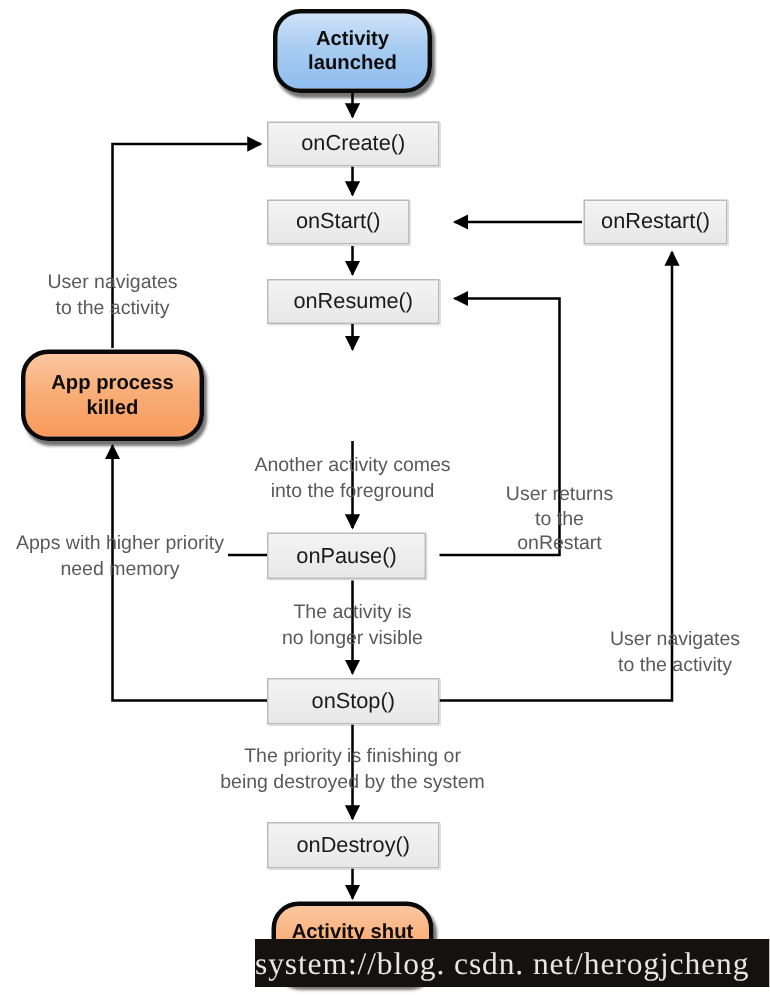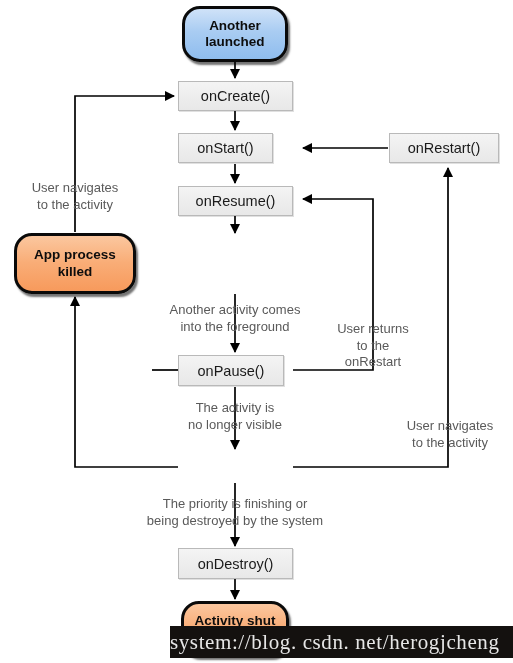--- a/index.html
+++ b/index.html
@@ -140,66 +140,71 @@
 
       <path d="M 388 148 L 303 148" marker-end="url(#arrow)"></path>
 
       <path d="M 293 467 L 448 467 L 448 168" marker-end="url(#arrow)"></path>
 
       <path d="M 293 370 L 373 370 L 373 199 L 303 199" marker-end="url(#arrow)"></path>
     </g>
   </svg>
 
   <div class="node state-node state-blue" style="left:182px; top:6px; width:106px; height:56px;">
-    <span>Another
+    <span>Activity
 launched</span>
   </div>
 
   <div class="node method-box" style="left:178px; top:81px; width:115px; height:30px;">
     <span>onCreate()</span>
   </div>
 
   <div class="node method-box" style="left:178px; top:133px; width:95px; height:30px;">
     <span>onStart()</span>
   </div>
 
-  <div class="node method-box" style="left:389px; top:133px; width:110px; height:30px;">
+  <div class="node method-box" style="left:389px; top:133px; width:96px; height:30px;">
     <span>onRestart()</span>
   </div>
 
   <div class="node method-box" style="left:178px; top:186px; width:115px; height:30px;">
     <span>onResume()</span>
   </div>
 
   <div class="node state-node state-orange" style="left:14px; top:233px; width:122px; height:61px;">
     <span>App process
 killed</span>
   </div>
 
 
   <div class="node method-box" style="left:178px; top:355px; width:106px; height:31px;">
     <span>onPause()</span>
   </div>
 
+  <div class="node method-box" style="left:178px; top:452px; width:115px; height:31px;">
+    <span>onStop()</span>
+  </div>
 
   <div class="node method-box" style="left:178px; top:548px; width:115px; height:31px;">
     <span>onDestroy()</span>
   </div>
 
   <div class="node state-node state-orange" style="left:181px; top:601px; width:108px; height:56px;">
     <span>Activity
 shut down</span>
   </div>
 
   <div class="edge-label" style="left:8px; top:180px; width:134px;">User navigates
 to the activity</div>
 
   <div class="edge-label" style="left:155px; top:302px; width:160px;">Another activity comes
 into the foreground</div>
 
+  <div class="edge-label" style="left:8px; top:354px; width:144px;">Apps with higher priority
+need memory</div>
 
   <div class="edge-label" style="left:330px; top:321px; width:86px;">User returns
 to the onRestart</div>
 
   <div class="edge-label" style="left:166px; top:400px; width:138px;">The activity is
 no longer visible</div>
 
   <div class="edge-label" style="left:400px; top:418px; width:100px;">User navigates
 to the activity</div>
 

